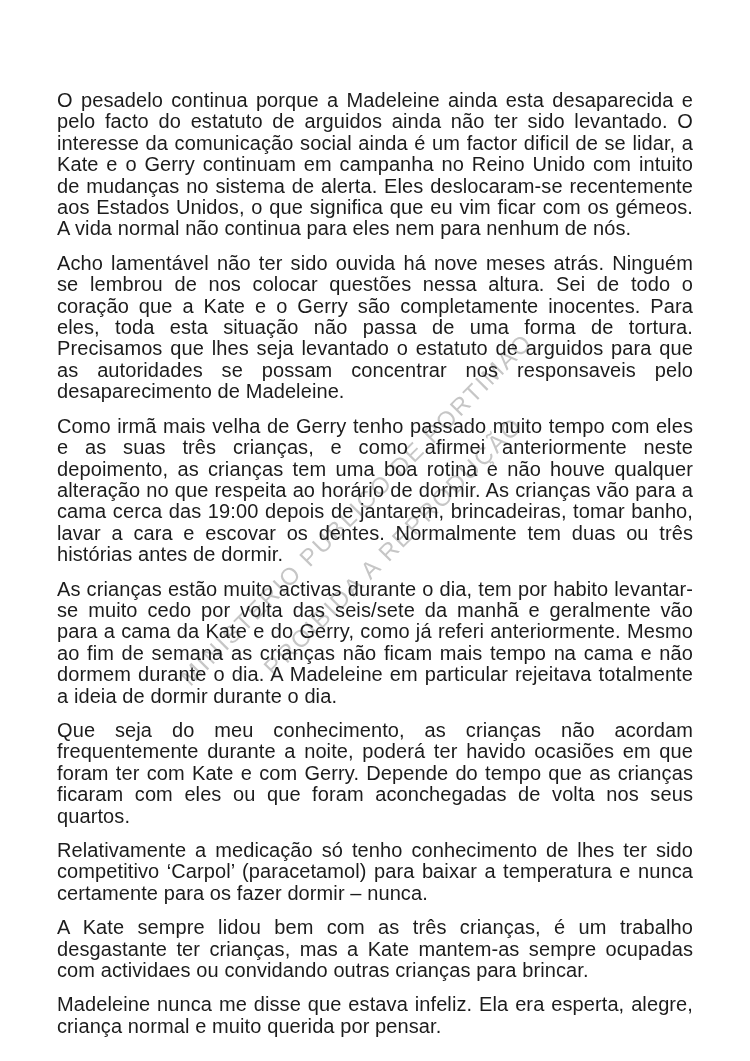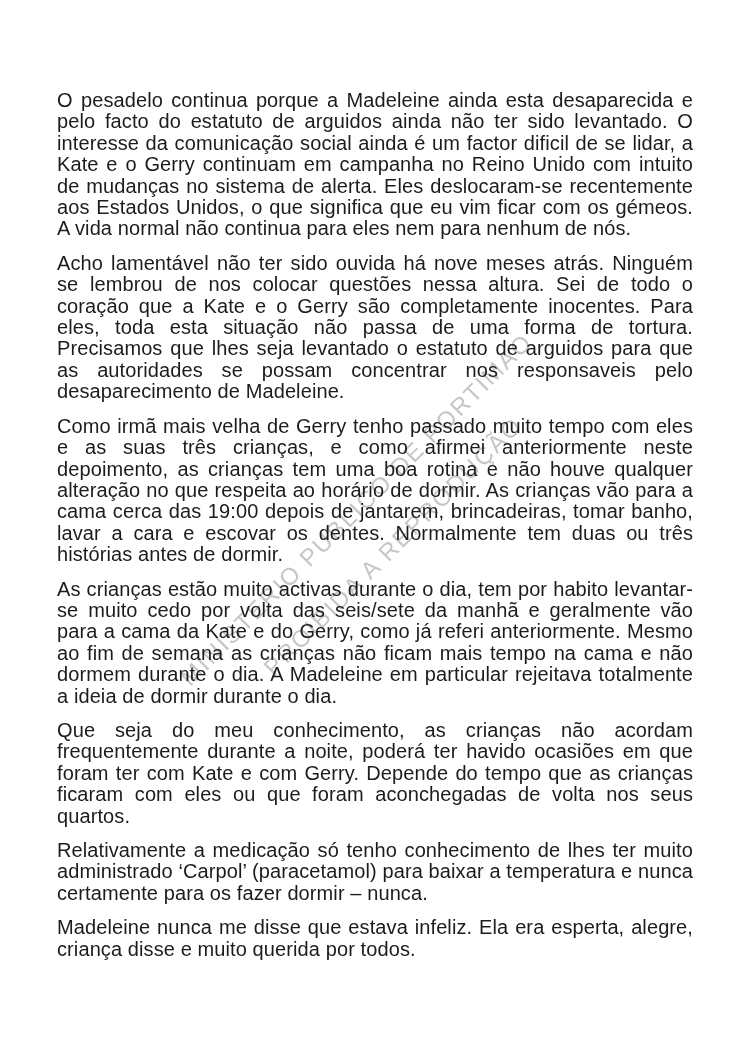--- a/index.html
+++ b/index.html
@@ -62,17 +62,18 @@
     <div class="wm-line">MINISTERIO PUBLICO DE PORTIMAO</div>
     <div class="wm-line">PROIBIDA A REPRODUÇÃO</div>
   </div>
 
   <div class="content">
     <p>O pesadelo continua porque a Madeleine ainda esta desaparecida e pelo facto do estatuto de arguidos ainda não ter sido levantado. O interesse da comunicação social ainda é um factor dificil de se lidar, a Kate e o Gerry continuam em campanha no Reino Unido com intuito de mudanças no sistema de alerta. Eles deslocaram-se recentemente aos Estados Unidos, o que significa que eu vim ficar com os gémeos. A vida normal não continua para eles nem para nenhum de nós.</p>
     <p>Acho lamentável não ter sido ouvida há nove meses atrás. Ninguém se lembrou de nos colocar questões nessa altura. Sei de todo o coração que a Kate e o Gerry são completamente inocentes. Para eles, toda esta situação não passa de uma forma de tortura. Precisamos que lhes seja levantado o estatuto de arguidos para que as autoridades se possam concentrar nos responsaveis pelo desaparecimento de Madeleine.</p>
     <p>Como irmã mais velha de Gerry tenho passado muito tempo com eles e as suas três crianças, e como afirmei anteriormente neste depoimento, as crianças tem uma boa rotina e não houve qualquer alteração no que respeita ao horário de dormir. As crianças vão para a cama cerca das 19:00 depois de jantarem, brincadeiras, tomar banho, lavar a cara e escovar os dentes. Normalmente tem duas ou três histórias antes de dormir.</p>
     <p>As crianças estão muito activas durante o dia, tem por habito levantar-se muito cedo por volta das seis/sete da manhã e geralmente vão para a cama da Kate e do Gerry, como já referi anteriormente. Mesmo ao fim de semana as crianças não ficam mais tempo na cama e não dormem durante o dia. A Madeleine em particular rejeitava totalmente a ideia de dormir durante o dia.</p>
     <p>Que seja do meu conhecimento, as crianças não acordam frequentemente durante a noite, poderá ter havido ocasiões em que foram ter com Kate e com Gerry. Depende do tempo que as crianças ficaram com eles ou que foram aconchegadas de volta nos seus quartos.</p>
-    <p>Relativamente a medicação só tenho conhecimento de lhes ter muito administrado ‘Carpol’ (paracetamol) para baixar a temperatura e nunca certamente para os fazer dormir – nunca.</p>
-    <p>Madeleine nunca me disse que estava infeliz. Ela era esperta, alegre, criança disse e muito querida por todos.</p>
+    <p>Relativamente a medicação só tenho conhecimento de lhes ter sido competitivo ‘Carpol’ (paracetamol) para baixar a temperatura e nunca certamente para os fazer dormir – nunca.</p>
+    <p>A Kate sempre lidou bem com as três crianças, é um trabalho desgastante ter crianças, mas a Kate mantem-as sempre ocupadas com actividaes ou convidando outras crianças para brincar.</p>
+    <p>Madeleine nunca me disse que estava infeliz. Ela era esperta, alegre, criança normal e muito querida por pensar.</p>
   </div>
 
 </div>
 
 </body></html>

